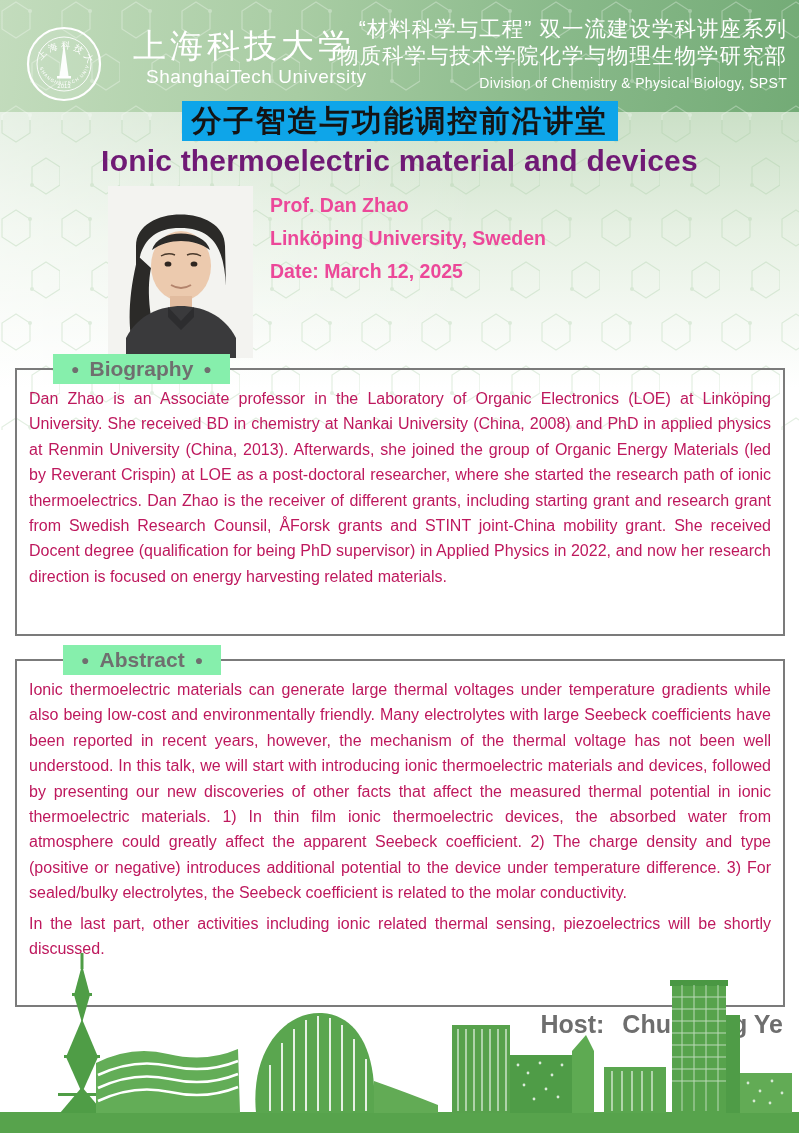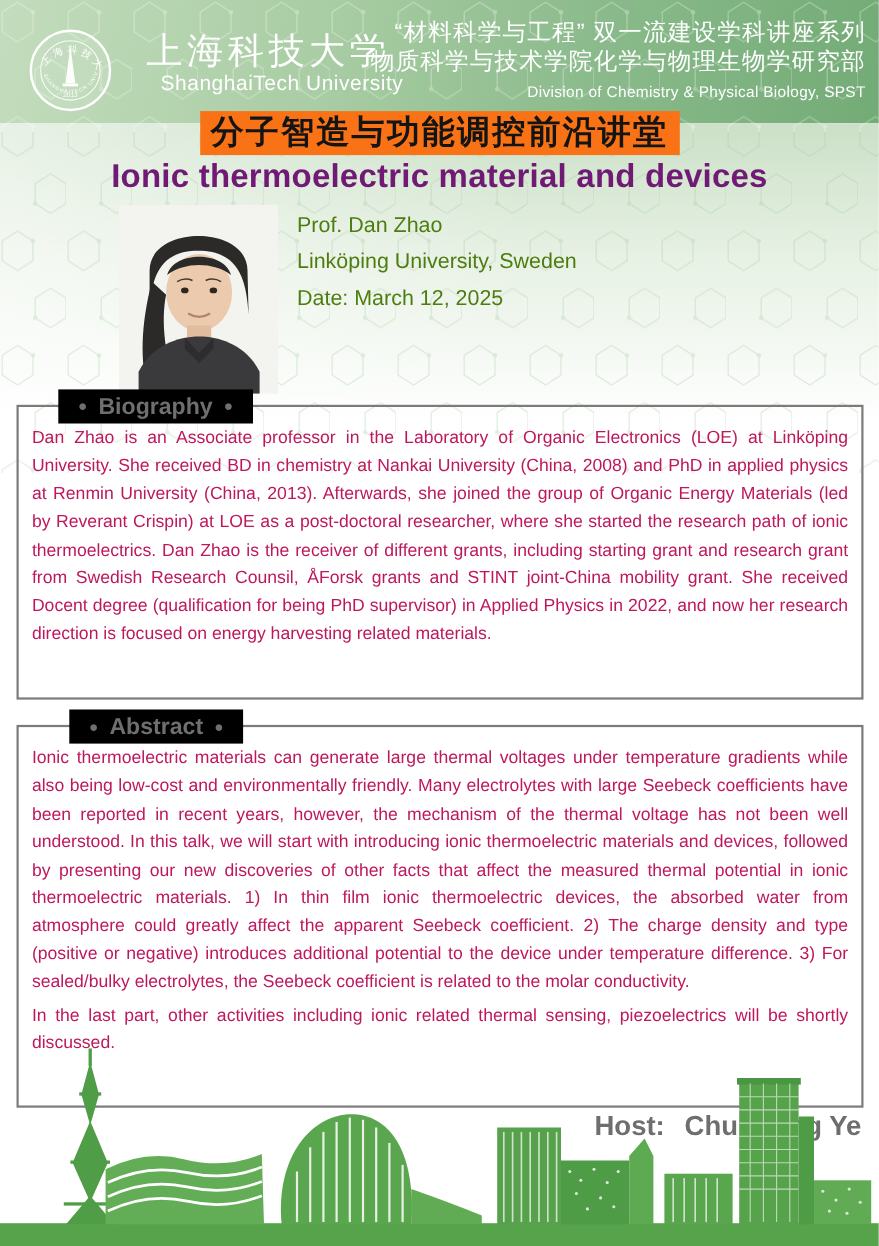--- a/index.html
+++ b/index.html
@@ -18,35 +18,35 @@
   .seal{position:absolute;left:24px;top:20px;}
   .univ-cn{position:absolute;left:133px;top:24px;width:230px;color:#fff;
     font-size:33px;letter-spacing:4px;font-weight:500;white-space:nowrap;}
   .univ-en{position:absolute;left:146px;top:66px;color:#fff;font-size:19px;letter-spacing:.5px;}
   .series{position:absolute;right:12px;top:16px;text-align:right;color:#fff;}
   .series .s1,.series .s2{font-size:21.5px;line-height:27px;letter-spacing:1px;}
   .series .s3{font-size:14px;line-height:26px;letter-spacing:.3px;}
 
   
   .title-cn{position:absolute;top:101px;left:0;width:799px;text-align:center;}
-  .title-cn span{display:inline-block;background:#f97316;color:#141414;font-weight:bold;
+  .title-cn span{display:inline-block;background:#0ea5e9;color:#141414;font-weight:bold;
     font-size:30px;letter-spacing:2px;padding:2px 10px;line-height:36px;}
   .title-en{position:absolute;top:144px;left:0;width:799px;text-align:center;
     color:#701a75;font-weight:bold;font-size:30px;letter-spacing:.2px;}
 
   
   .photo{position:absolute;left:108px;top:186px;width:145px;height:172px;}
-  .info{position:absolute;left:270px;top:189px;color:#4d7c0f;font-weight:normal;
+  .info{position:absolute;left:270px;top:189px;color:#ec4899;font-weight:bold;
     font-size:19.5px;line-height:33px;white-space:nowrap;}
 
   
   .box{position:absolute;left:15px;width:766px;border:2px solid #7b7b7b;background:transparent;}
   .box.bio{top:368px;height:264px;}
   .box.abs{top:659px;height:344px;}
-  .box-heading{position:absolute;top:-16px;left:36px;background:#000000;padding:0 8px;
+  .box-heading{position:absolute;top:-16px;left:36px;background:#86efac;padding:0 8px;
     color:#6f6f6f;font-weight:bold;font-size:21px;line-height:30px;white-space:nowrap;}
   .box.abs .box-heading{left:46px;}
   .box-heading .dot{font-size:14px;vertical-align:2px;padding:0 10px;color:#6f6f6f;}
   .body-text{margin:16px 12px 0 12px;color:#be185d;font-size:16px;line-height:25.4px;
     text-align:justify;}
   .body-text.p2{margin-top:5px;}
 
   
   .host{position:absolute;top:1010px;right:16px;color:#6e6e6e;font-weight:bold;
     font-size:25px;white-space:nowrap;}

